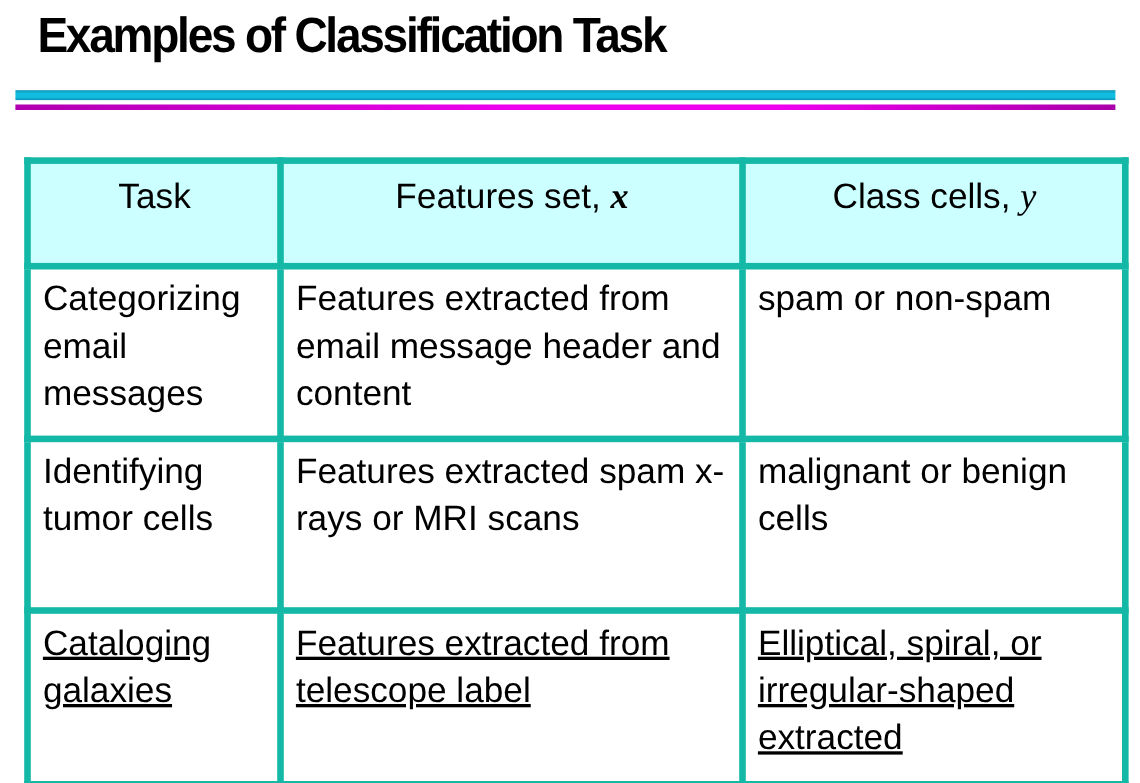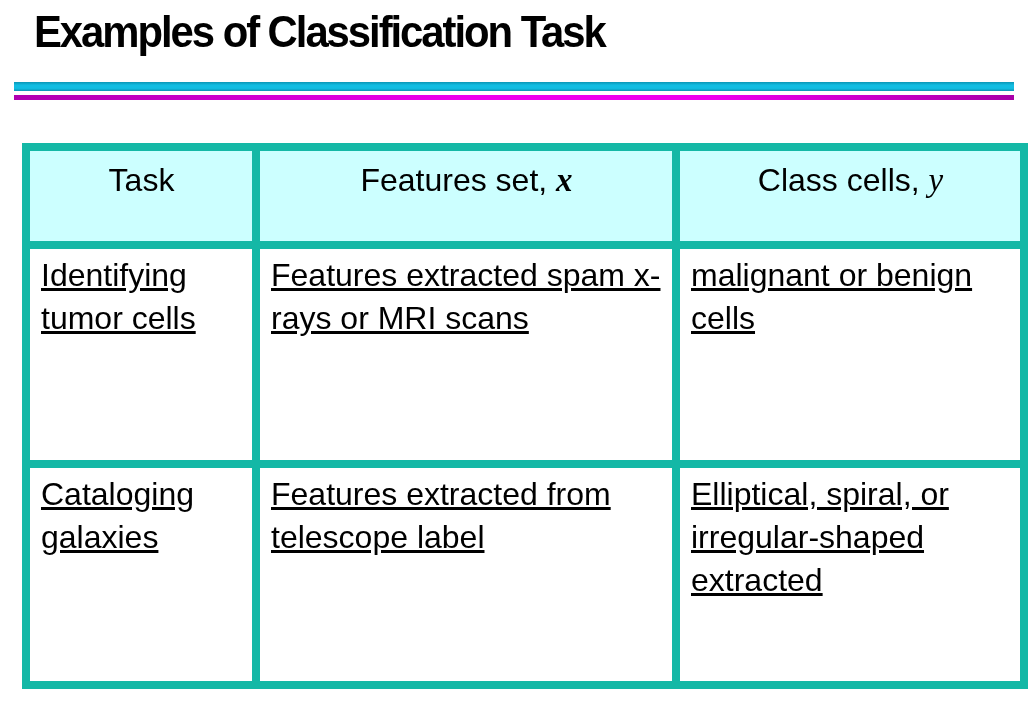--- a/index.html
+++ b/index.html
@@ -23,37 +23,37 @@
     background: linear-gradient(to right, #b000b0 0%, #ee00ee 45%, #ee00ee 70%, #a800a8 100%);
   }
   table.tasks {
     position: absolute; left: 22px; top: 143px;
     width: 998px; height: 546px;
     border-collapse: collapse;
     border: 3px solid #000;
     table-layout: fixed;
   }
   table.tasks th, table.tasks td {
-    border: 8px solid #14b8a6;
+    border: 6px solid #14b8a6;
     font-size: 32px; line-height: 43px;
     vertical-align: top; text-align: left;
     padding: 5px 10px 0 11px;
     font-weight: normal;
     margin-top: 16px;
   }
   table.tasks th {
     background: #ccffff; text-align: center; height: 82px; padding-top: 8px;
   }
   .var { font-family: "Liberation Serif", serif; font-style: italic; font-weight: bold; font-size: 33px; }
   .var.y { font-weight: normal; }
   col.c1 { width: 230px; }
   col.c2 { width: 420px; }
   col.c3 { width: 348px; }
   tr.r1 td { height: 146px; }
-  tr.r2 td { height: 145px; text-decoration: underline; }
+  tr.r2 td { height: 145px; }
   tr.r3 td { height: 147px; text-decoration: underline; }
 </style>
 </head>
 <body>
 
 <div class="title">Examples of Classification Task</div>
 <div class="rule-cyan"></div>
 <div class="rule-magenta"></div>
 
 <table class="tasks">
@@ -63,20 +63,25 @@
       <col class="c3">
     </colgroup>
   <thead>
     <tr>
       <th><span>Task</span></th>
       <th><span>Features set, </span><span class="var">x</span></th>
       <th><span>Class cells, </span><span class="var y">y</span></th>
     </tr>
   </thead>
   <tbody>
+    <tr class="r1">
+      <td>Categorizing email messages</td>
+      <td>Features extracted from email message header and content</td>
+      <td>spam or non-spam</td>
+    </tr>
     <tr class="r2">
       <td>Identifying tumor cells</td>
       <td>Features extracted spam x-rays or MRI scans</td>
       <td>malignant or benign cells</td>
     </tr>
     <tr class="r3">
       <td>Cataloging galaxies</td>
       <td>Features extracted from telescope label</td>
       <td>Elliptical, spiral, or irregular-shaped extracted</td>
     </tr>

